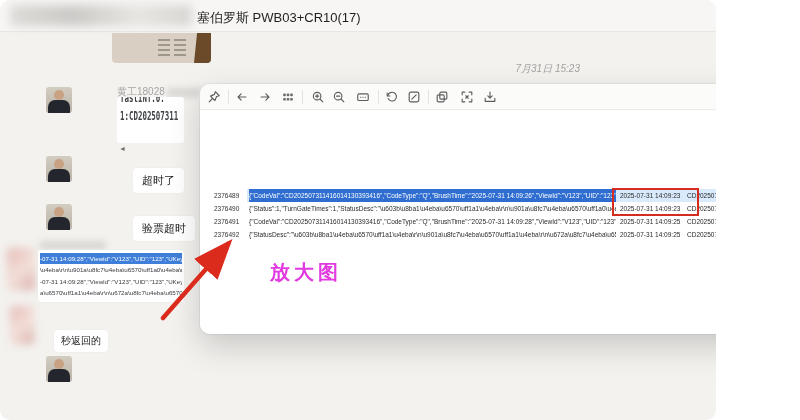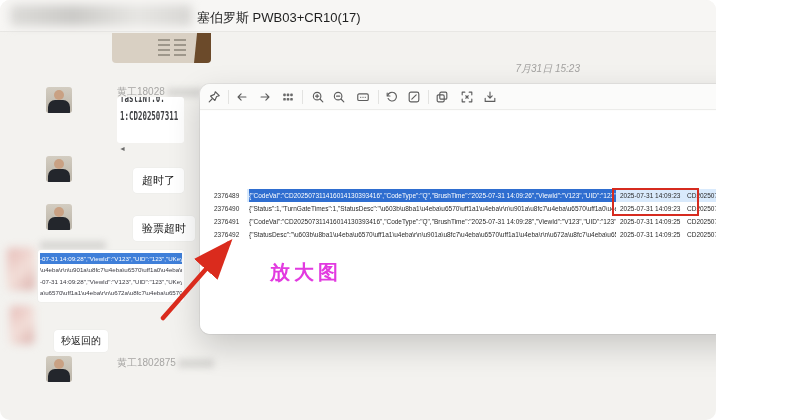--- a/index.html
+++ b/index.html
@@ -120,23 +120,20 @@
     <div class="json-line selected">-07-31 14:09:28","ViewId":"V123","UID":"123","UKey":"</div>
     <div class="json-line">\u4eba\r\n\u901a\u8fc7\u4eba\u6570\uff1a0\u4eba\r\</div>
     <div class="json-line">-07-31 14:09:28","ViewId":"V123","UID":"123","UKey":"</div>
     <div class="json-line">a\u6570\uff1a1\u4eba\r\n\u672a\u8fc7\u4eba\u6570\</div>
   </div>
 
   <div class="avatar-blur" style="left:10px; top:306px; width:24px; height:38px;"></div>
   <div class="bubble text" style="left:38px; top:330px; font-size:10px; padding:4px 7px;">秒返回的</div>
 
   <div class="avatar-man" style="left:46px; top:356px;"></div>
-  <div class="msg-name" style="left:117px; top:356px;">
-    <span>黄工1802875</span><span class="name-blur"></span>
-  </div>
 
 
   <div class="viewer">
     <div class="toolbar">
       <div class="tool" style="left:5px;">
         <svg width="14" height="14" viewBox="0 0 16 16" fill="none" stroke="currentColor" stroke-width="1.3" stroke-linecap="round" stroke-linejoin="round">
             <path d="M9.5 2 L14 6.5 L11 7.5 L9 12 L4 7 L8.5 5 Z"></path>
             <path d="M6 10 L2.5 13.5"></path>
           </svg>
       </div>

